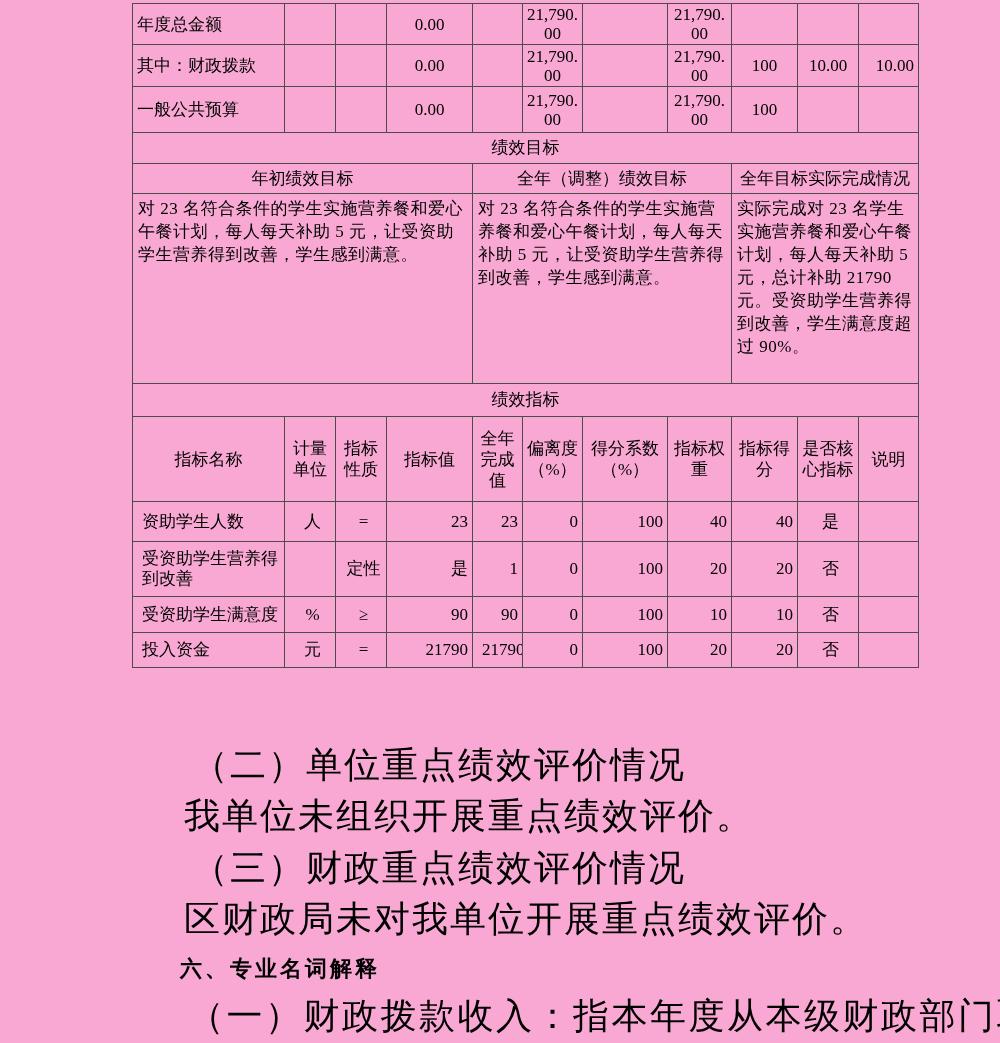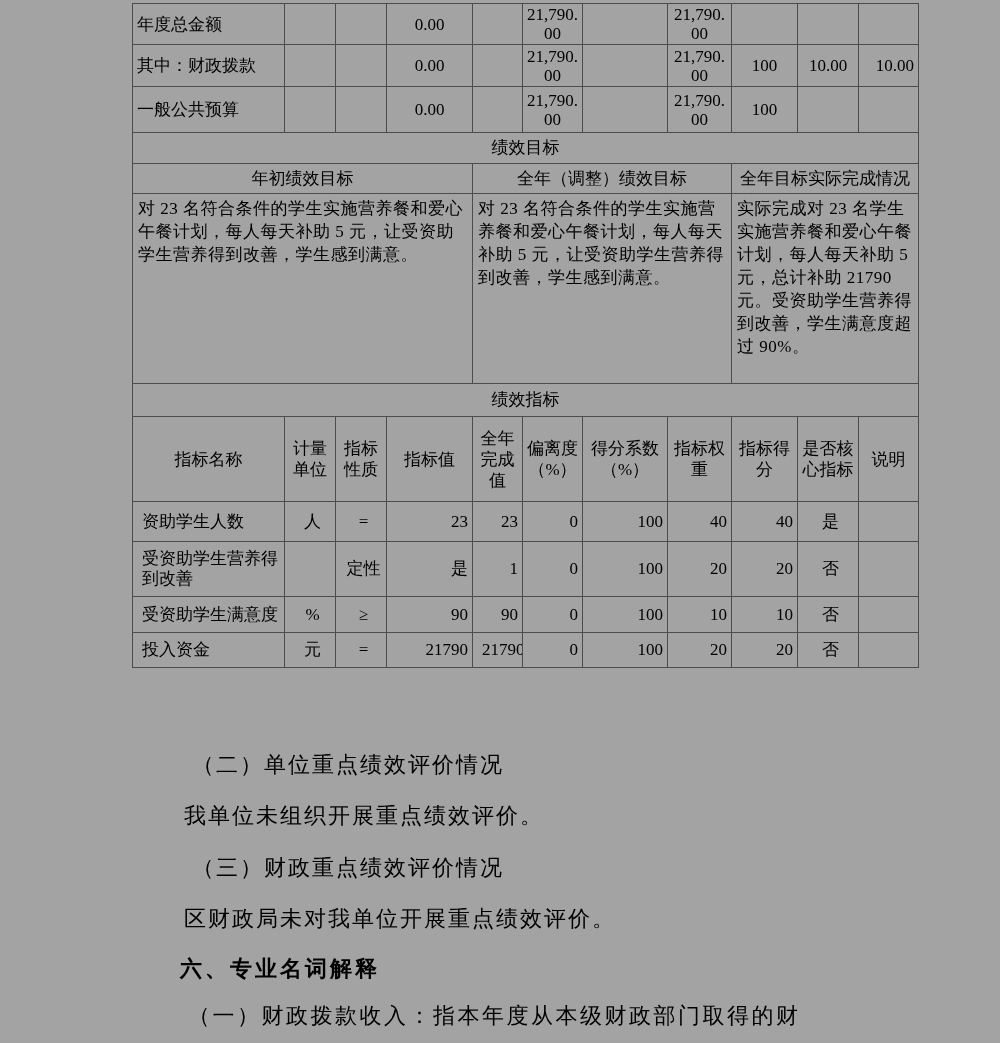--- a/index.html
+++ b/index.html
@@ -4,21 +4,21 @@
 <style>
   * { margin: 0; padding: 0; box-sizing: border-box; }
   html, body { background: #ffffff; }
   body {
     width: 1000px; height: 1043px;
     position: relative;
     overflow: hidden;
     font-family: "Liberation Serif", "DejaVu Serif", serif;
     color: #000;
   }
-  .page { position: absolute; inset: 0; background: #a3a3a3; }
+  .page { position: absolute; inset: 0; background: #f9a8d4; }
 
   
   table.main-table {
     position: absolute;
     left: 132px; top: 3px;
     width: 786px;
     border-collapse: collapse;
     table-layout: fixed;
     font-size: 17px;
     color: #000;
@@ -52,21 +52,21 @@
   tr.ind-head th {
     text-align: center;
     vertical-align: middle;
     line-height: 21px;
   }
   tr.ind-row td { line-height: 20px; padding-left: 9px; }
 
   
   .para {
     position: absolute;
-    font-size: 22px;
+    font-size: 36px;
     letter-spacing: 2px;
     line-height: 34px;
     white-space: nowrap;
     color: #000;
   }
   .para-heading { font-family: "Liberation Serif", "DejaVu Serif", serif; }
   .para-bold-sans {
     font-family: "Liberation Sans", "DejaVu Sans", sans-serif;
     font-weight: 700;
     font-size: 22px;

